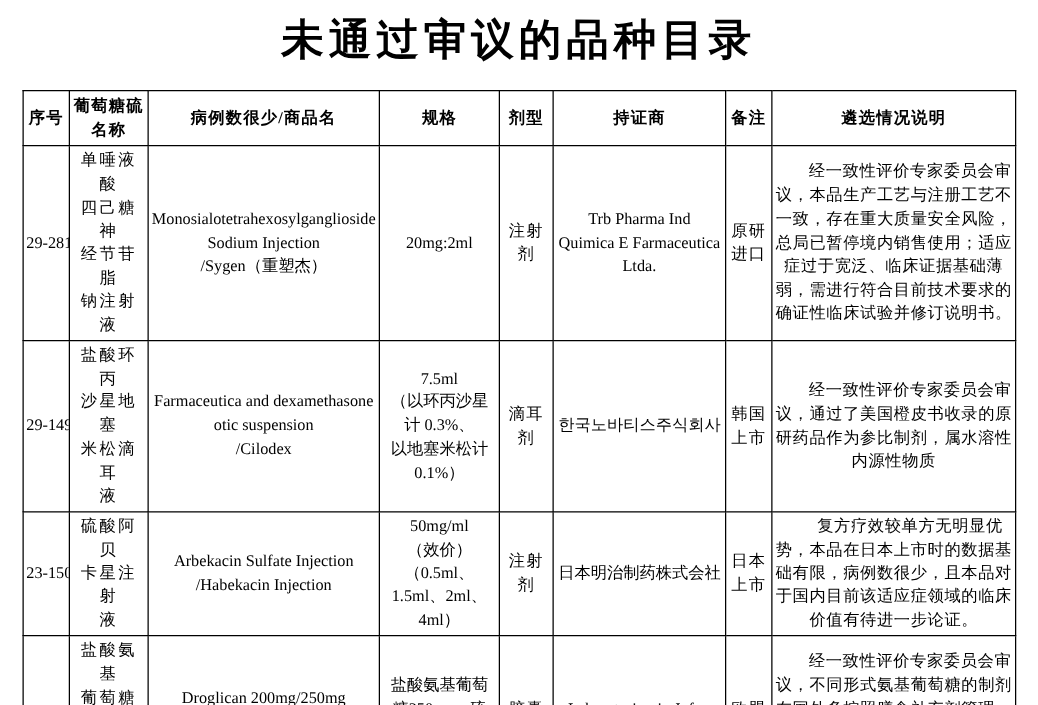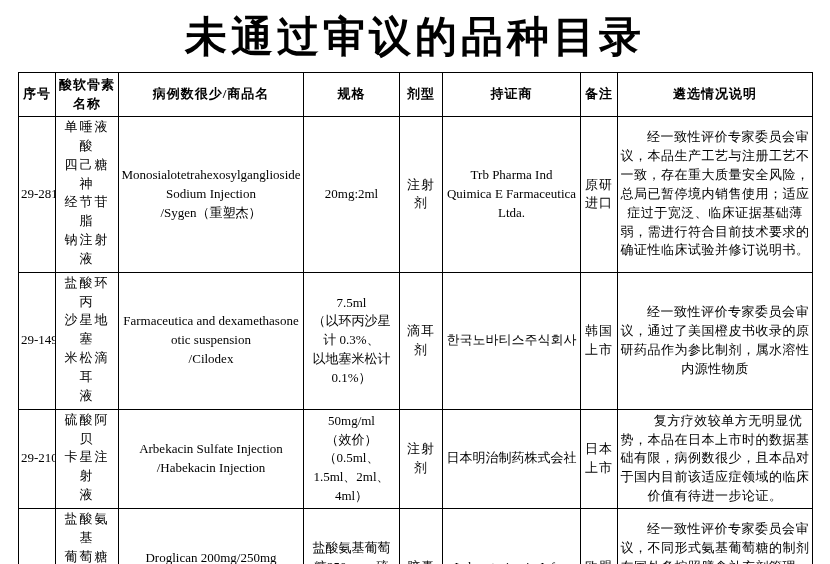--- a/index.html
+++ b/index.html
@@ -17,21 +17,21 @@
     width: 830px;
     height: 564px;
     background: #ffffff;
   }
   .page-title {
     margin: 0;
     padding-top: 12px;
     text-align: center;
     font-family: "DejaVu Sans", "Liberation Sans", sans-serif;
     font-weight: bold;
-    font-size: 42px;
+    font-size: 34px;
     letter-spacing: 4px;
     line-height: 1.2;
     color: #000;
   }
   table.drug-table {
     border-collapse: collapse;
     table-layout: fixed;
     position: absolute;
     left: 18px;
     top: 72px;
@@ -59,21 +59,20 @@
   .row-4 { height: 102px; }
   .multiline { white-space: pre-line; }
   .cell-seq {
     white-space: nowrap;
     padding: 0;
     font-size: 13px;
   }
   .cell-generic-name {
     letter-spacing: 2px;
     line-height: 1.6;
-    font-family: Liberation Mono, monospace;
   }
   .cell-dosage-form,
   .cell-note {
     letter-spacing: 1px;
     line-height: 1.5;
     margin-top: 22px;
   }
   .cell-explanation {
     text-align: justify;
     text-justify: inter-character;
@@ -98,21 +97,21 @@
       <col style="width:185px">
       <col style="width:96px">
       <col style="width:43px">
       <col style="width:138px">
       <col style="width:37px">
       <col style="width:195px">
     </colgroup>
     <thead>
       <tr>
         <th>序号</th>
-        <th>酸软骨素
+        <th>葡萄糖硫
 名称</th>
         <th>病例数很少/商品名</th>
         <th>规格</th>
         <th>剂型</th>
         <th>持证商</th>
         <th>备注</th>
         <th>遴选情况说明</th>
       </tr>
     </thead>
     <tbody>
@@ -150,21 +149,21 @@
 以地塞米松计
 0.1%）</td>
         <td class="multiline cell-dosage-form">滴耳
 剂</td>
         <td class="multiline">한국노바티스주식회사</td>
         <td class="multiline cell-note">韩国
 上市</td>
         <td class="cell-explanation">经一致性评价专家委员会审议，通过了美国橙皮书收录的原研药品作为参比制剂，属水溶性内源性物质</td>
       </tr>
       <tr class="row-3">
-        <td class="cell-seq">29-210</td>
+        <td class="cell-seq">23-150</td>
         <td class="multiline cell-generic-name">硫酸阿贝
 卡星注射
 液</td>
         <td class="multiline">Arbekacin Sulfate Injection
 /Habekacin Injection</td>
         <td class="multiline">50mg/ml
 （效价）
 （0.5ml、
 1.5ml、2ml、
 4ml）</td>

